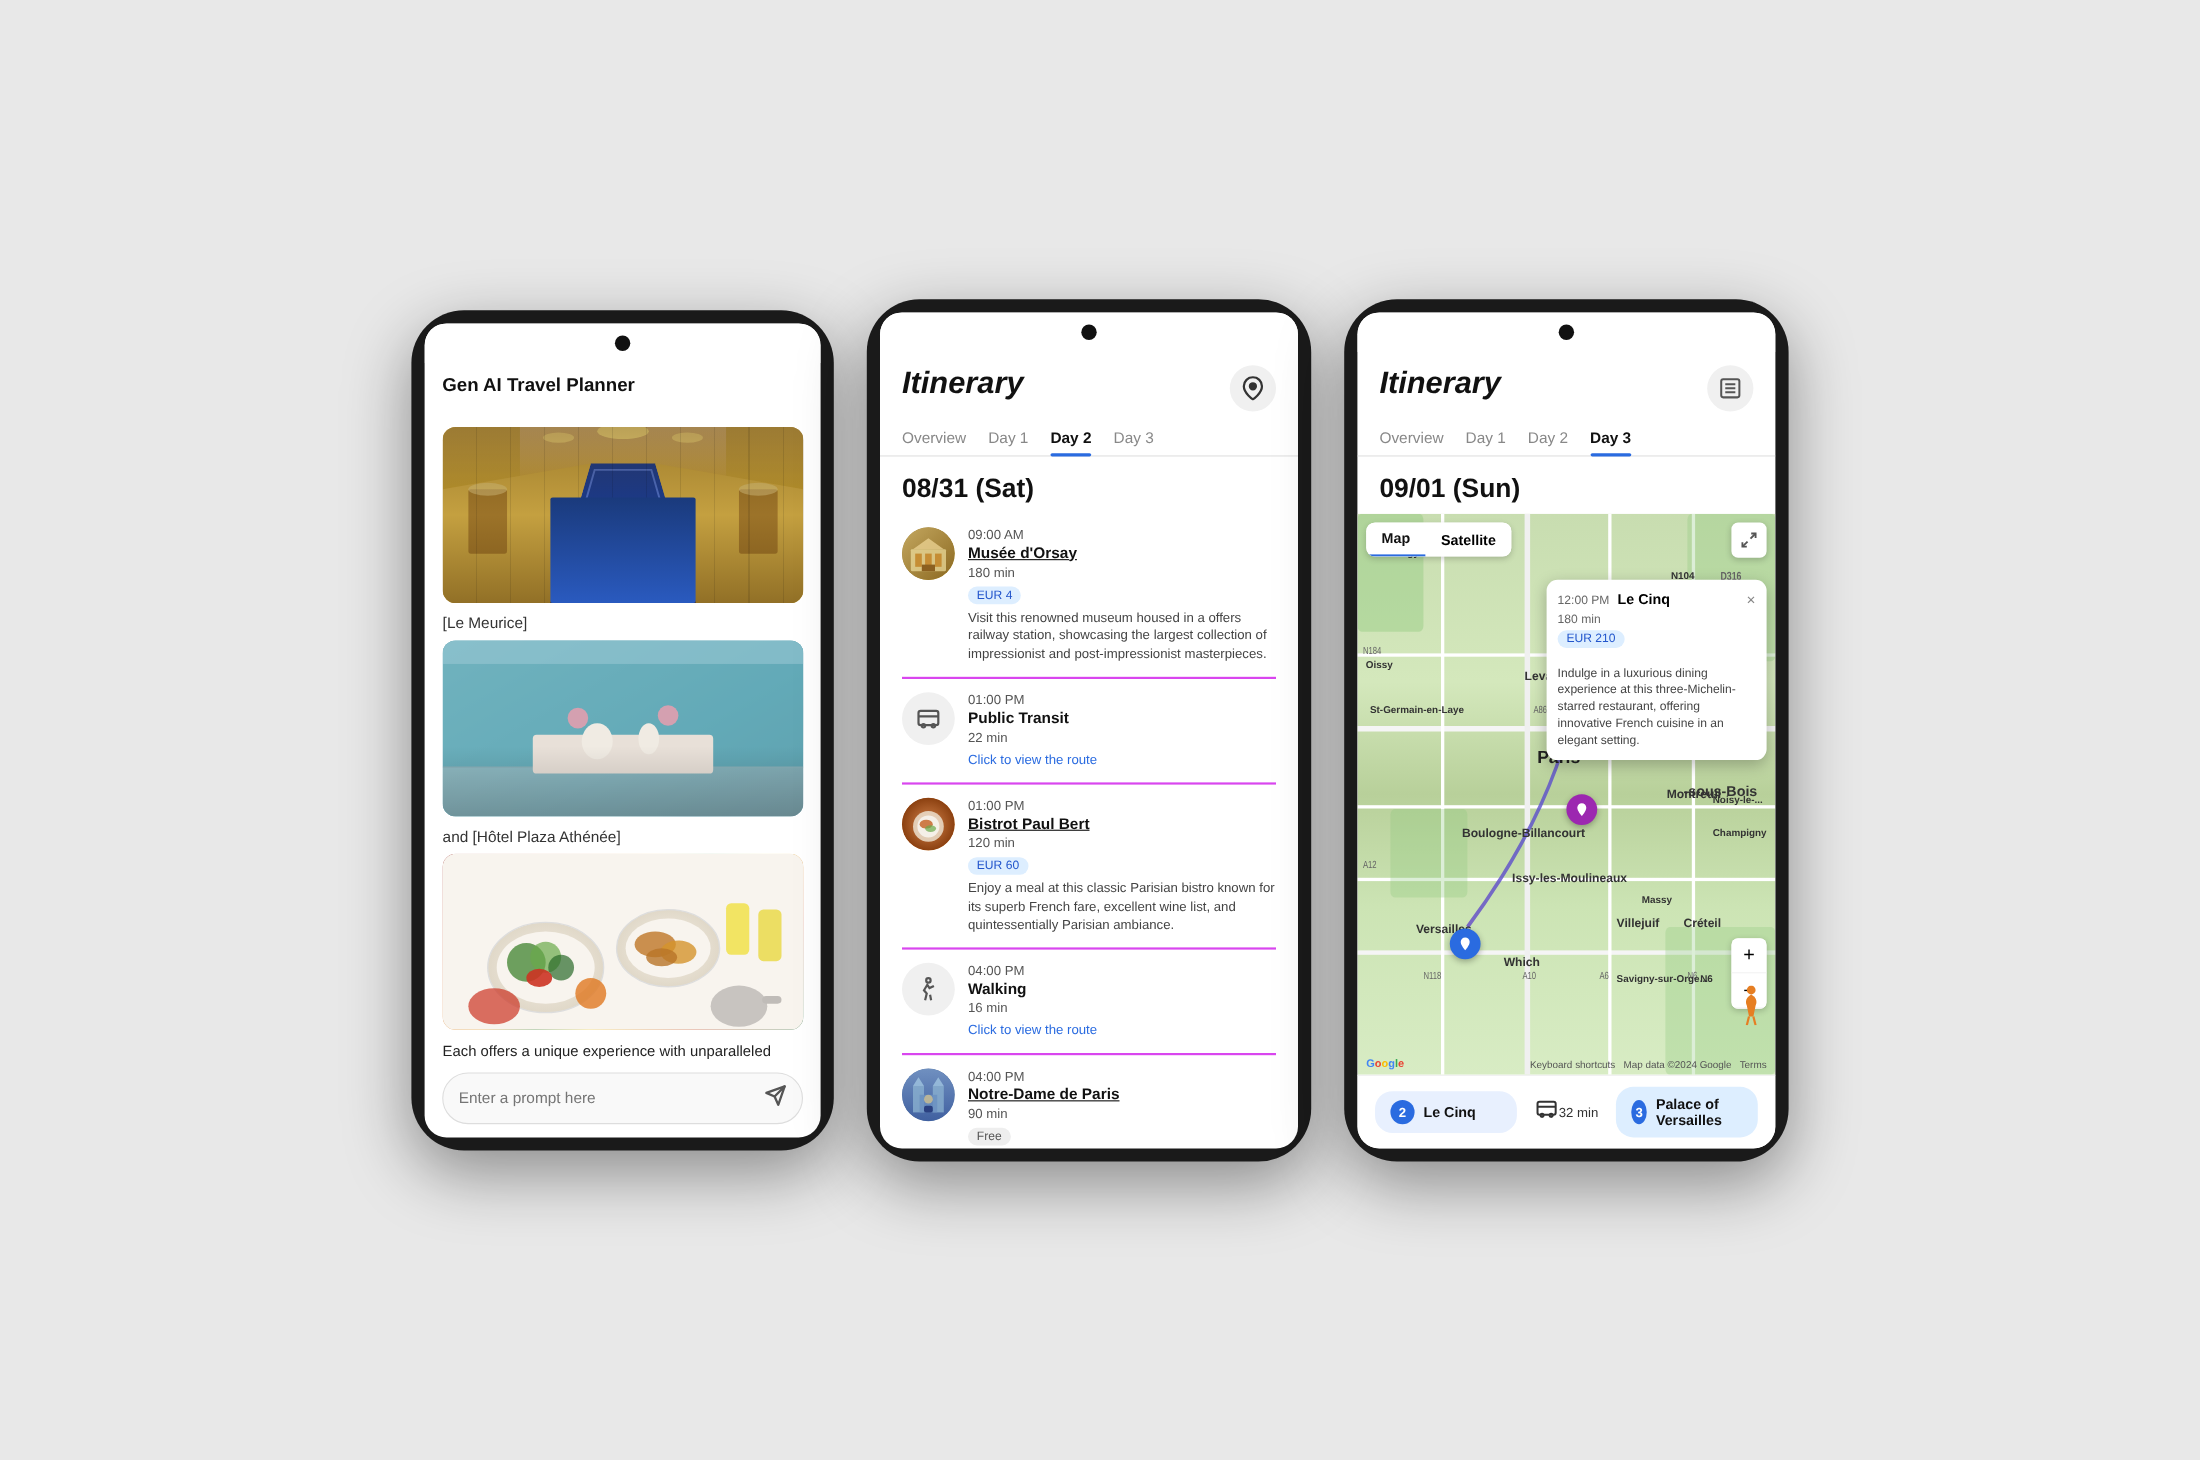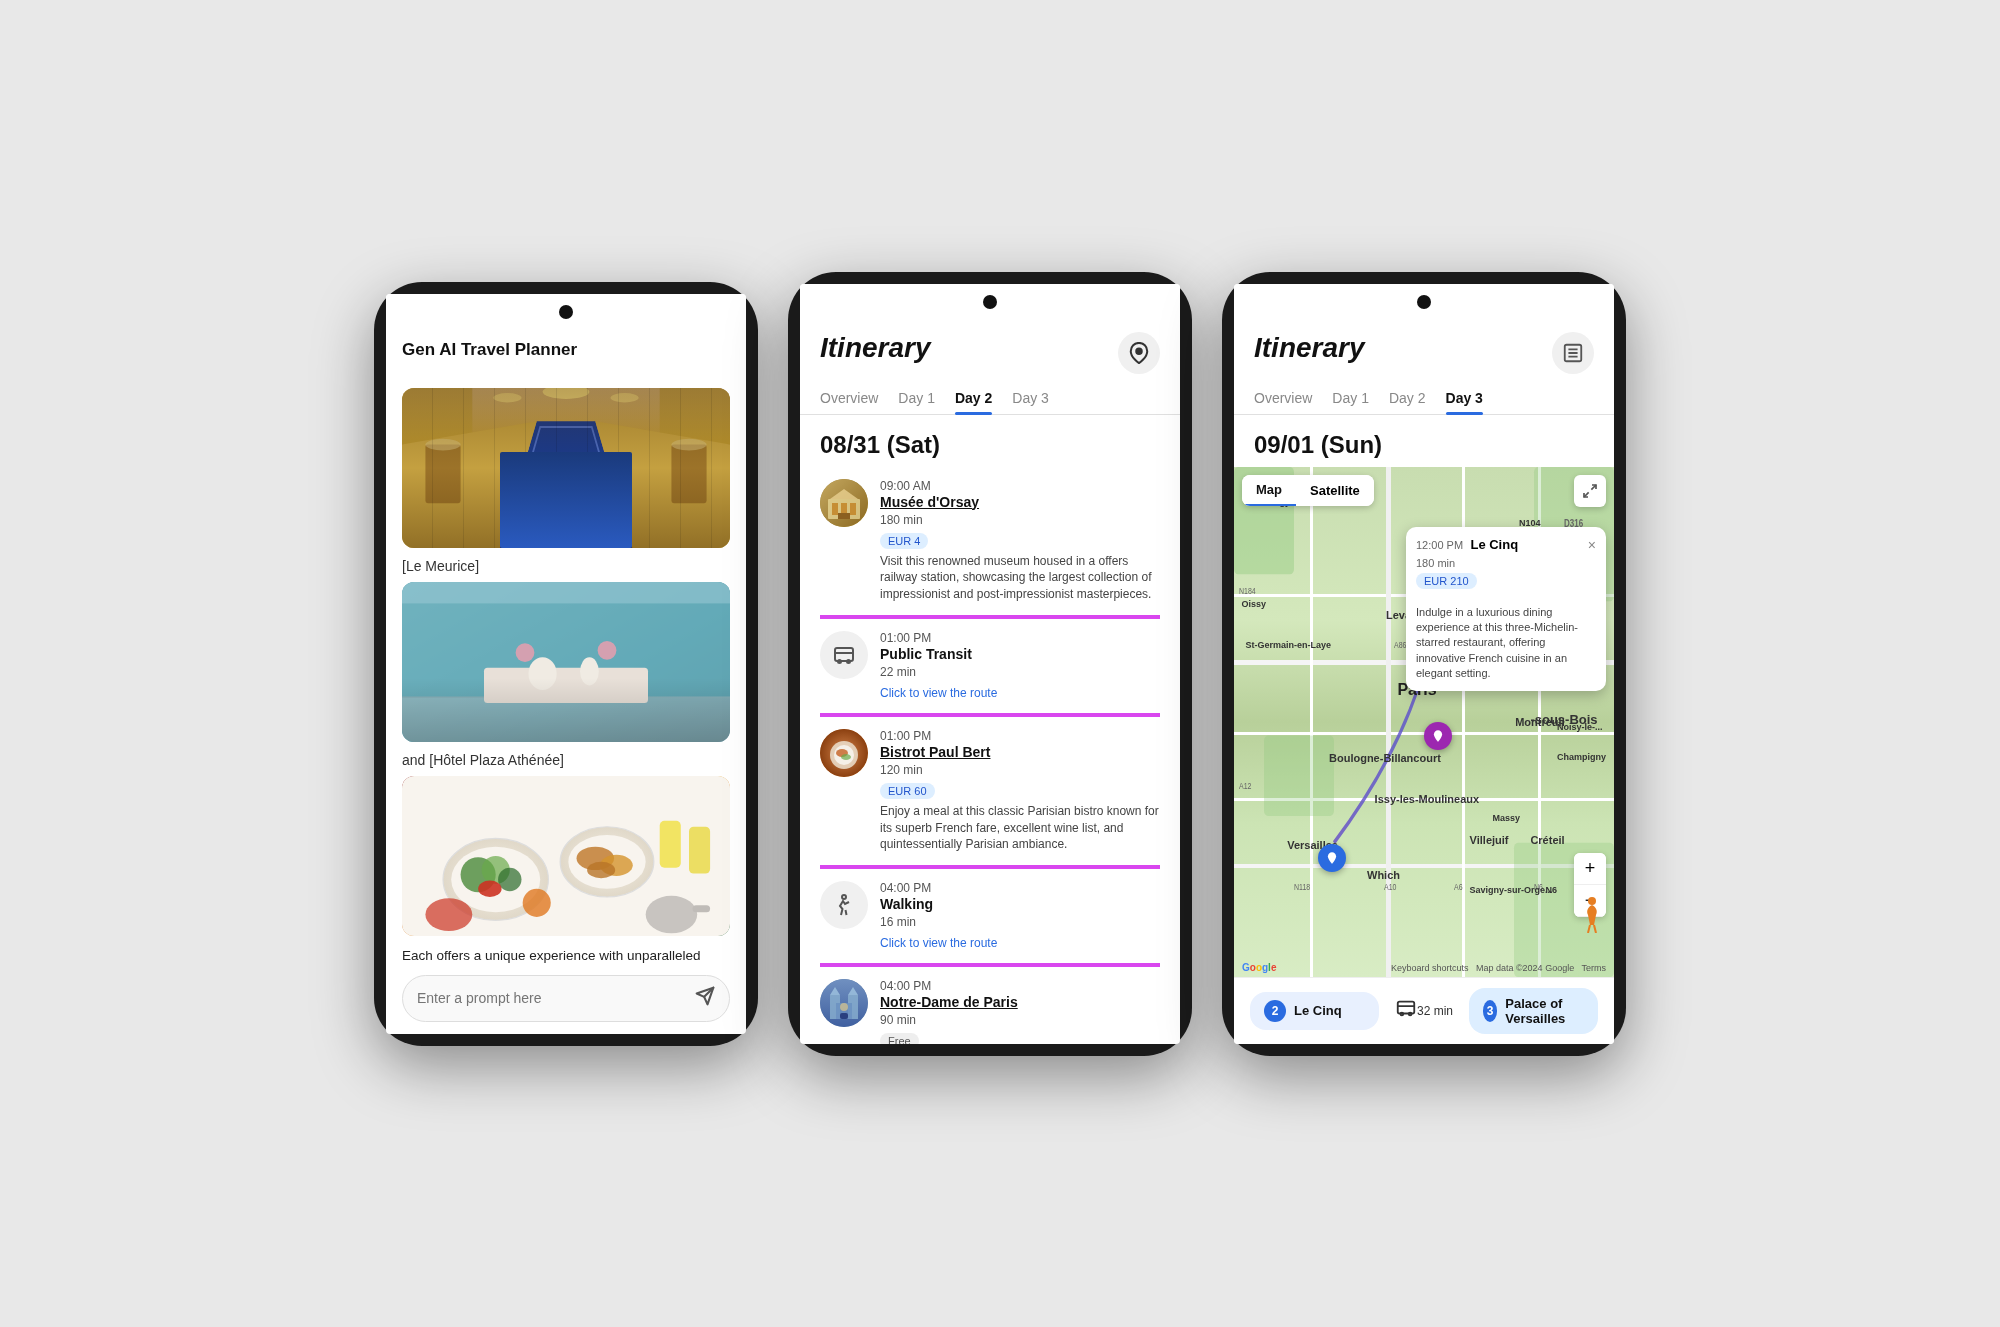--- a/index.html
+++ b/index.html
@@ -18,21 +18,21 @@
     .phone {
       background: #1a1a1a;
       border-radius: 48px;
       padding: 12px;
       box-shadow: 0 20px 60px rgba(0,0,0,0.4);
       position: relative;
       flex-shrink: 0;
     }
     .phone-inner {
       background: #fff;
-      border-radius: 4px;
+      border-radius: 20px;
       overflow: hidden;
       position: relative;
     }
     .phone-1 .phone-inner { width: 360px; height: 740px; }
     .phone-2 .phone-inner { width: 380px; height: 760px; }
     .phone-3 .phone-inner { width: 380px; height: 760px; }
 
     .notch-bar {
       background: #fff;
       height: 36px;
@@ -221,21 +221,21 @@
     
     .timeline {
       flex: 1;
       overflow-y: auto;
       padding: 0 20px;
     }
     .timeline-item {
       display: flex;
       gap: 12px;
       padding: 12px 0;
-      border-bottom: 4px solid #d946ef;
+      border-bottom: 2px solid #d946ef;
       align-items: flex-start;
     }
     .tl-thumb {
       width: 48px; height: 48px;
       border-radius: 50%;
       overflow: hidden;
       flex-shrink: 0;
       background: #ddd;
       display: flex; align-items: center; justify-content: center;
     }

